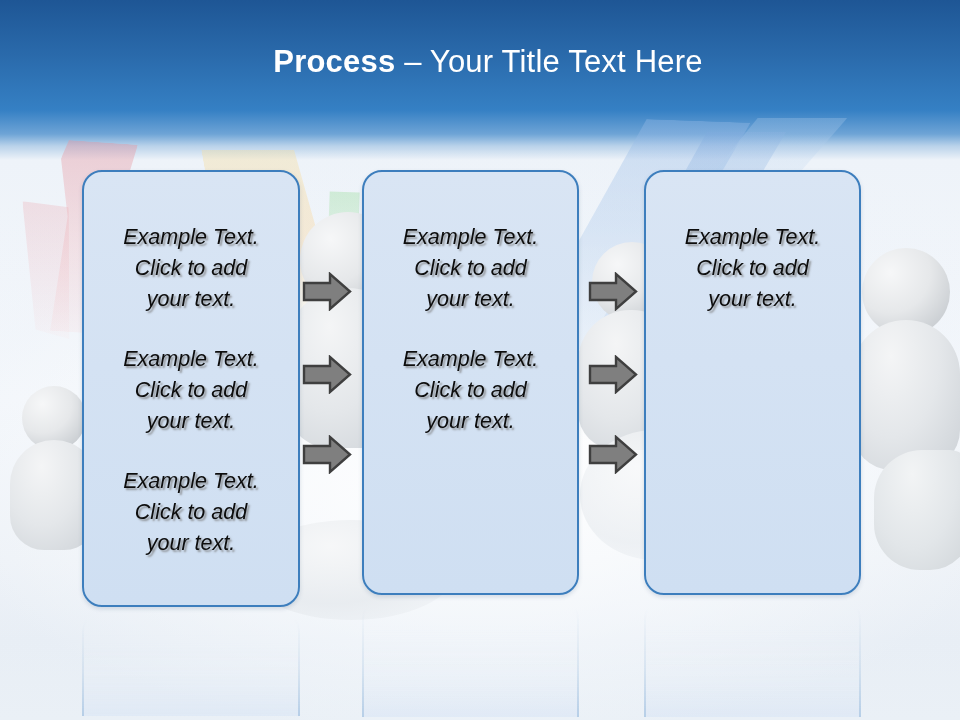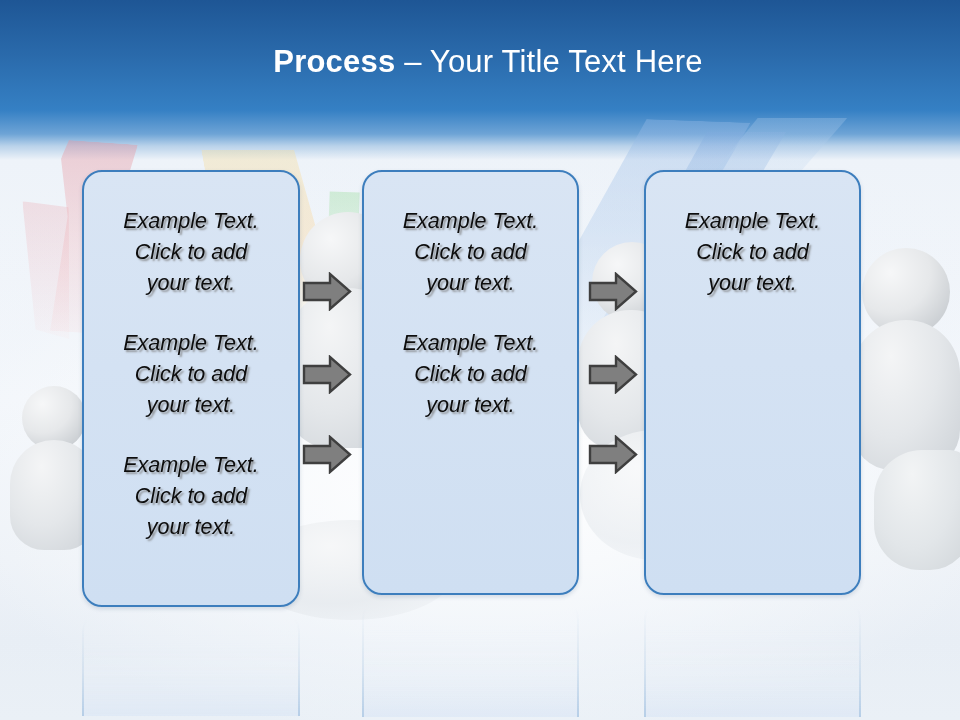--- a/index.html
+++ b/index.html
@@ -186,21 +186,21 @@
   .pbox-2 { left: 362px; top: 170px; width: 217px; height: 425px; }
   .pbox-3 { left: 644px; top: 170px; width: 217px; height: 425px; }
 
   .ptext {
     text-align: center;
     font-style: italic;
     font-size: 21.5px;
     line-height: 31px;
     color: #0d0d0d;
     text-shadow: 2px 2px 2px rgba(120,120,120,0.75);
-    margin: 0 0 29px 0;
+    margin: 16px 0 29px 0;
     white-space: pre-line;
   }
   .ptext:last-child { margin-bottom: 0; }
 
   
   .reflect {
     position: absolute;
     box-sizing: border-box;
     border: 2px solid rgba(61,126,189,0.30);
     border-top: none;

